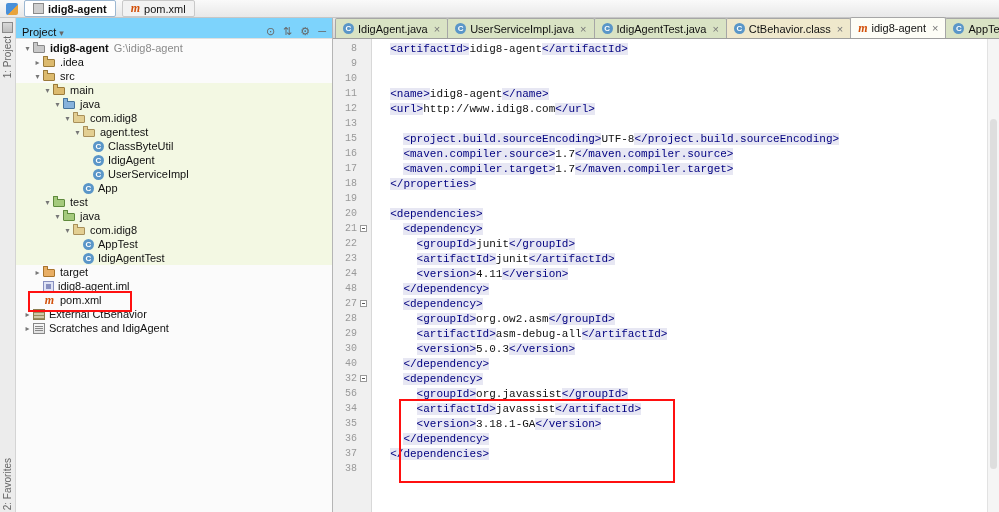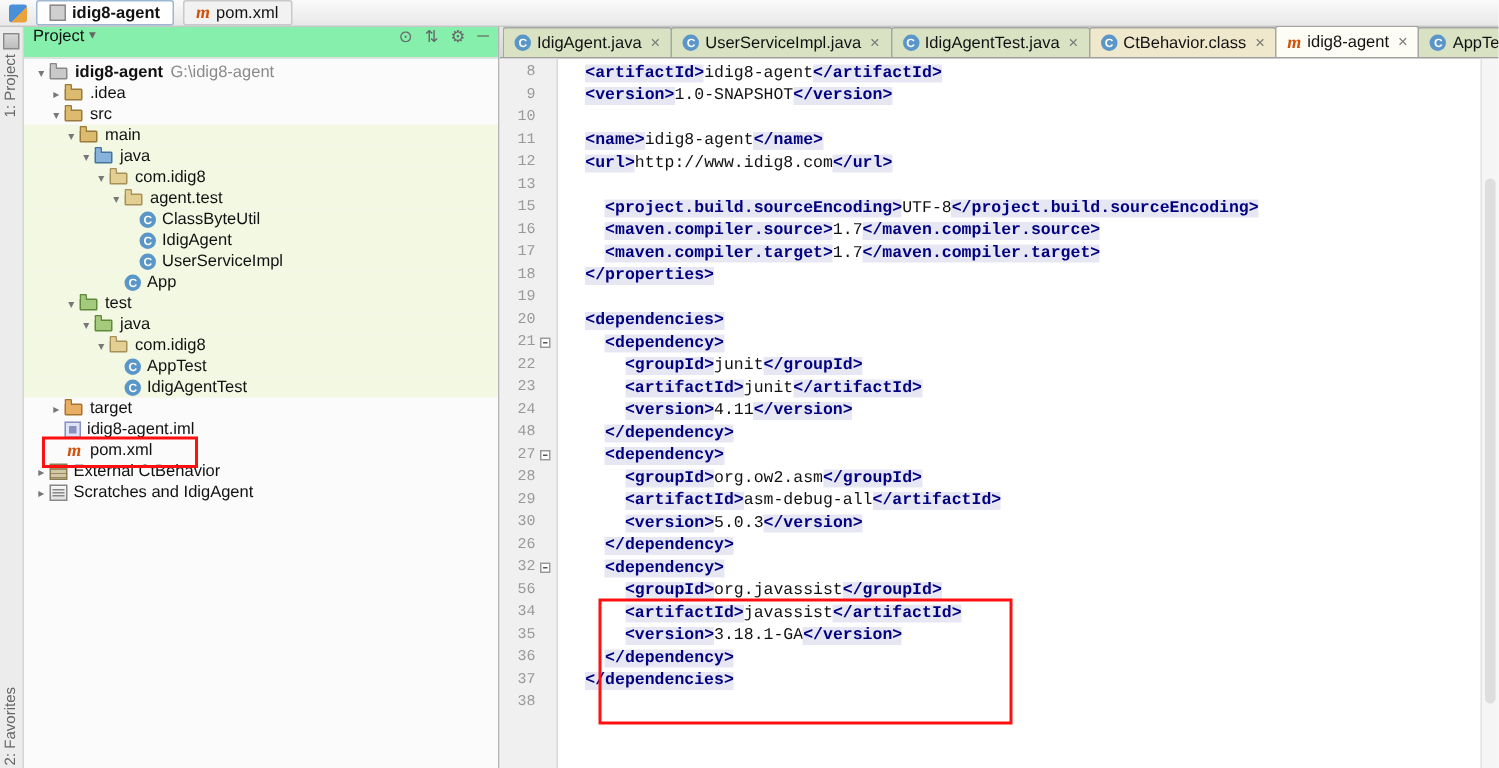--- a/index.html
+++ b/index.html
@@ -29,22 +29,22 @@
   .stripe{width:16px;flex:none;background:#ececec;border-right:1px solid #d4d4d4;position:relative;box-sizing:border-box;}
   .stripe-btn{position:absolute;left:0;width:15px;display:flex;flex-direction:column;align-items:center;gap:3px;}
   .stripe-btn.top{top:4px;}
   .stripe-btn.bottom{bottom:2px;}
   .stripe-icon{width:9px;height:9px;border:1px solid #8a8a8a;background:linear-gradient(#d8d8d8,#bdbdbd);flex:none;}
   .vtext{writing-mode:vertical-rl;transform:rotate(180deg);font-size:10px;color:#666;white-space:nowrap;}
 
   
   .project-panel{width:317px;flex:none;background:#fbfbfb;border-right:1px solid #b5b5b5;
                  position:relative;box-sizing:border-box;overflow:hidden;}
-  .panel-header{height:21px;display:flex;align-items:flex-start;gap:3px;padding:0 6px;
-                background:#86efac;border-bottom:1px solid #e0e0e0;box-sizing:border-box;}
+  .panel-header{height:21px;display:flex;align-items:flex-end;gap:3px;padding:0 6px;
+                background:#7dd3fc;border-bottom:1px solid #e0e0e0;box-sizing:border-box;}
   .panel-caret{color:#666;font-size:9px;}
   .spacer{flex:1;}
   .hicons{display:flex;gap:8px;}
   .hicon{color:#666;font-size:11px;}
 
   .tree{padding-top:2px;}
   .tree-row{height:14px;display:flex;align-items:center;white-space:nowrap;}
   .tree-row.bg-green{background:var(--row-green);}
   .tree-arrow{width:11px;text-align:center;font-size:8px;color:#777;flex:none;}
   .titem-icon{width:13px;height:13px;margin-right:4px;flex:none;position:relative;
@@ -92,21 +92,21 @@
   .gutter-bg{position:absolute;left:0;top:0;bottom:0;width:38px;background:var(--gutter-bg);border-right:1px solid #d8d8d8;}
   .code-lines{position:absolute;left:0;top:0;right:11px;padding-top:2px;}
   .code-line{height:15px;display:flex;align-items:center;
              font-family:"Liberation Mono","DejaVu Sans Mono",monospace;font-size:11px;}
   .ln-num{width:24px;text-align:right;color:var(--line-number);font-size:10px;flex:none;}
   .ln-fold{width:14px;height:15px;flex:none;position:relative;}
   .ln-fold.has-fold::before{content:"";position:absolute;left:3px;top:4px;width:7px;height:7px;
                             border:1px solid #999;background:#fff;box-sizing:border-box;}
   .ln-fold.has-fold::after{content:"";position:absolute;left:5px;top:7px;width:3px;height:1px;background:#555;}
   .ln-text{white-space:pre;margin-left:6px;}
-  .xml-tag{color:var(--tag-color);font-weight:bold;background:var(--tag-bg);}
+  .xml-tag{color:var(--tag-color);font-weight:normal;background:var(--tag-bg);}
 
   .code-annotation{position:absolute;left:66px;top:360px;width:272px;height:80px;
                    border:2px solid var(--annotation);pointer-events:none;}
   .scrollbar{position:absolute;right:0;top:0;bottom:0;width:11px;background:#f5f5f5;border-left:1px solid #e2e2e2;}
   .thumb{position:absolute;left:2px;right:2px;top:80px;height:350px;background:#dedede;border-radius:4px;}
 </style>
 </head>
 <body>
 
 <div class="titlebar">
@@ -313,21 +313,20 @@
       <div class="gutter-bg"></div>
       <div class="code-lines">
           <div class="code-line">
     <span class="ln-num">8</span>
     <span class="ln-fold"></span>
     <span class="ln-text">  <span class="xml-tag">&lt;artifactId&gt;</span>idig8-agent<span class="xml-tag">&lt;/artifactId&gt;</span></span>
   </div>
           <div class="code-line">
     <span class="ln-num">9</span>
     <span class="ln-fold"></span>
-    <span class="ln-text">  <span class="xml-tag">&lt;version&gt;</span>1.0-SNAPSHOT<span class="xml-tag">&lt;/version&gt;</span></span>
   </div>
           <div class="code-line">
     <span class="ln-num">10</span>
     <span class="ln-fold"></span>
     <span class="ln-text"></span>
   </div>
           <div class="code-line">
     <span class="ln-num">11</span>
     <span class="ln-fold"></span>
     <span class="ln-text">  <span class="xml-tag">&lt;name&gt;</span>idig8-agent<span class="xml-tag">&lt;/name&gt;</span></span>
@@ -411,21 +410,21 @@
     <span class="ln-num">29</span>
     <span class="ln-fold"></span>
     <span class="ln-text">      <span class="xml-tag">&lt;artifactId&gt;</span>asm-debug-all<span class="xml-tag">&lt;/artifactId&gt;</span></span>
   </div>
           <div class="code-line">
     <span class="ln-num">30</span>
     <span class="ln-fold"></span>
     <span class="ln-text">      <span class="xml-tag">&lt;version&gt;</span>5.0.3<span class="xml-tag">&lt;/version&gt;</span></span>
   </div>
           <div class="code-line">
-    <span class="ln-num">26</span>
+    <span class="ln-num">40</span>
     <span class="ln-fold"></span>
     <span class="ln-text">    <span class="xml-tag">&lt;/dependency&gt;</span></span>
   </div>
           <div class="code-line">
     <span class="ln-num">32</span>
     <span class="ln-fold has-fold"></span>
     <span class="ln-text">    <span class="xml-tag">&lt;dependency&gt;</span></span>
   </div>
           <div class="code-line">
     <span class="ln-num">56</span>

